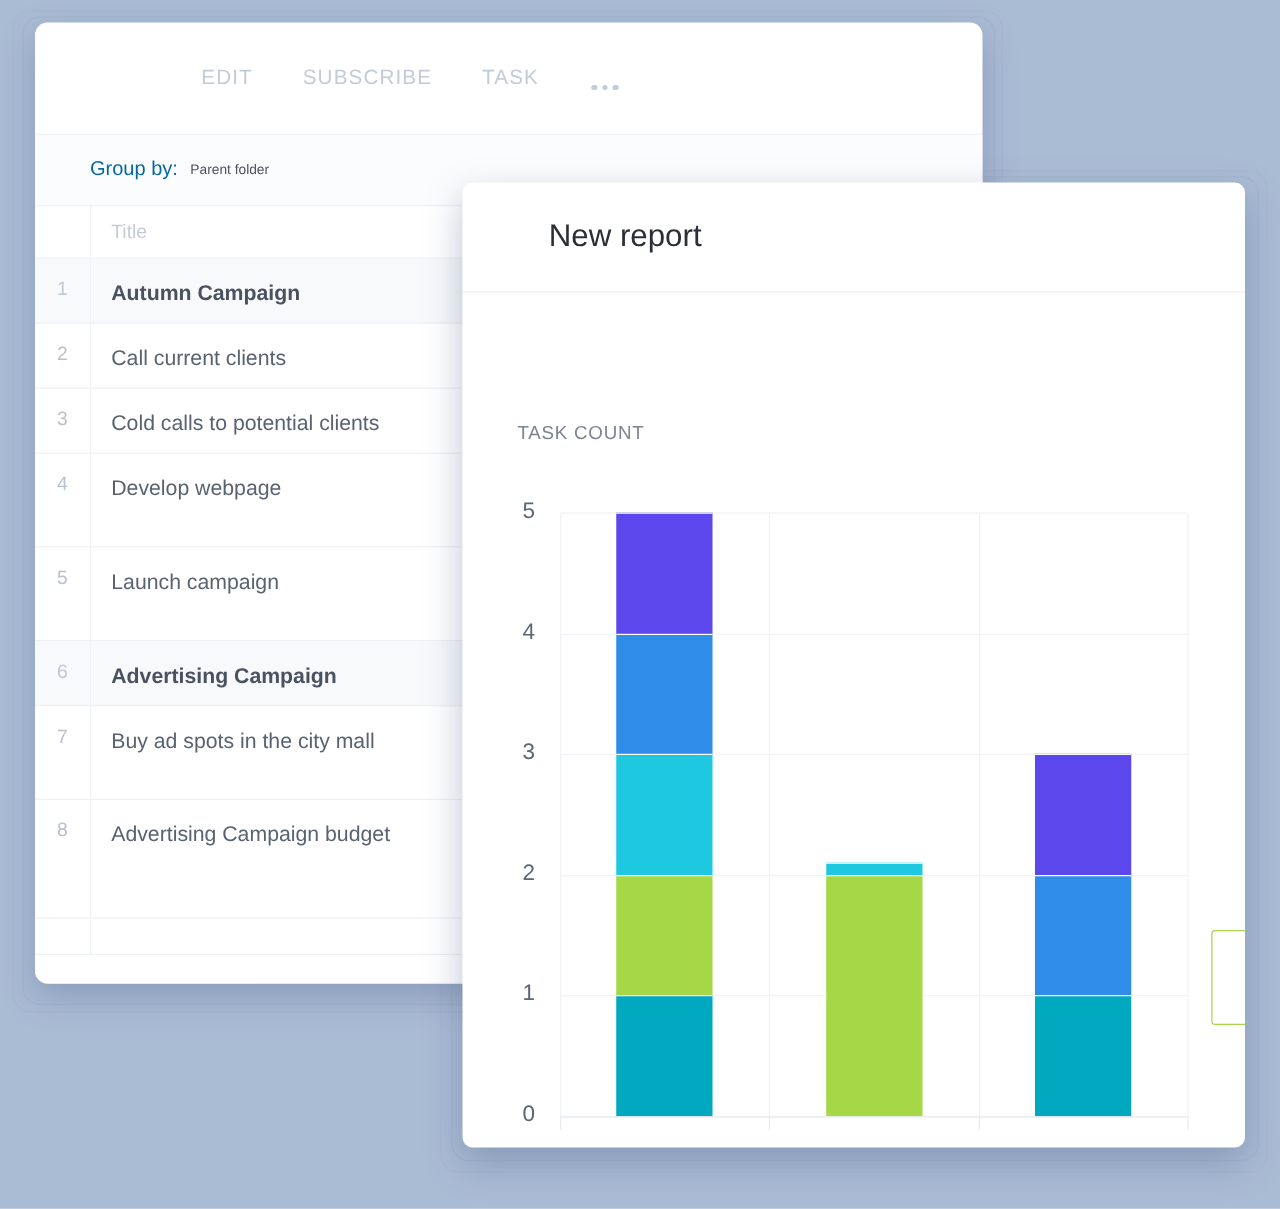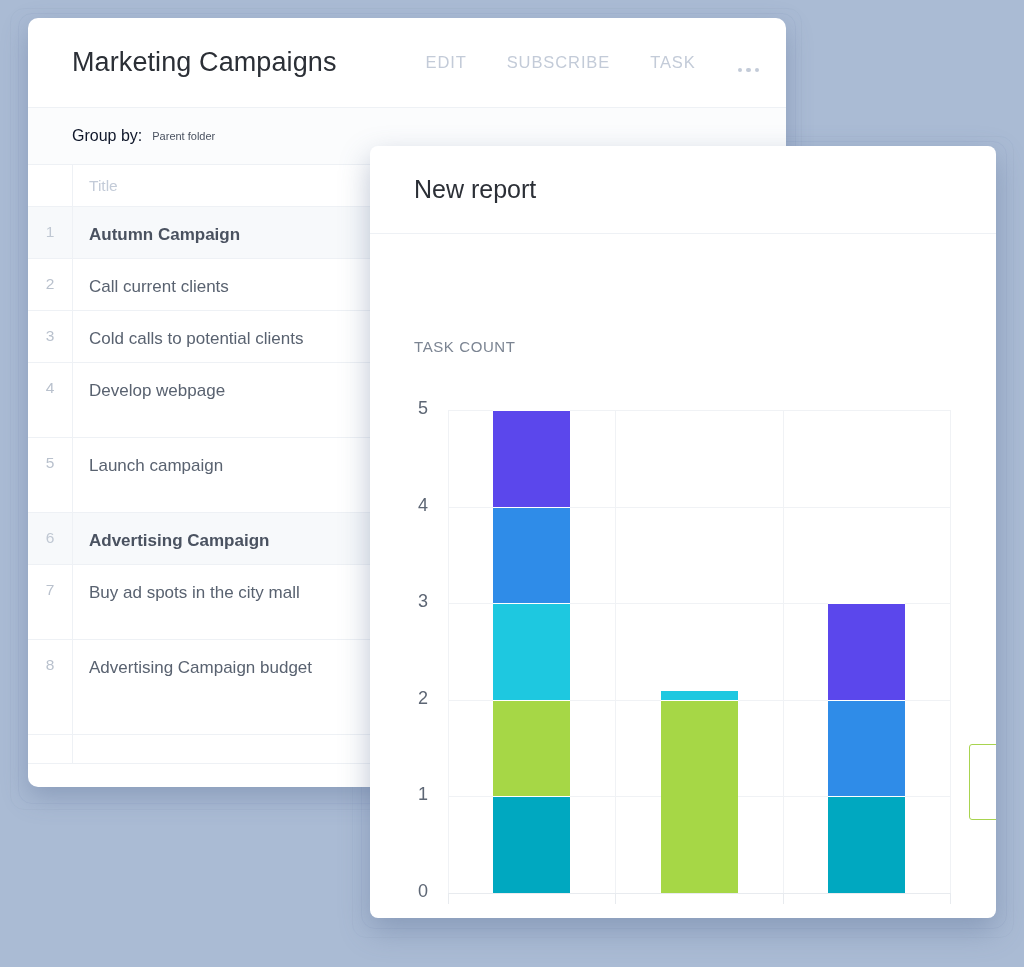--- a/index.html
+++ b/index.html
@@ -84,21 +84,21 @@
     height: 57px;
     display: flex;
     align-items: center;
     padding-left: 44px;
     background: #fbfcfd;
     border-bottom: 1px solid #eef1f5;
     box-sizing: border-box;
   }
   #groupby-label {
     font-size: 16px;
-    color: #0f172a;
+    color: #0369a1;
   }
   #groupby-value {
     font-size: 11px;
     color: #4a5260;
     margin-left: 10px;
   }
 
   
   #task-table {
     width: 100%;
@@ -165,21 +165,21 @@
     height: 772px;
     background: #ffffff;
     border-radius: 8px;
     box-shadow: 0 12px 30px rgba(80,100,140,0.38);
     overflow: hidden;
   }
   #report-header {
     height: 88px;
     display: flex;
     align-items: center;
-    padding-left: 44px;
+    padding-left: 69px;
     border-bottom: 1px solid #eef1f5;
     box-sizing: border-box;
   }
   #report-title {
     font-size: 25px;
     color: #2b2f36;
   }
 
   #chart-area {
     position: relative;
@@ -283,21 +283,20 @@
 <body>
 
 <div class="shadow-layer" style="left:10px;top:8px;width:790px;height:800px;opacity:.18;"></div>
 <div class="shadow-layer" style="left:18px;top:13px;width:776px;height:789px;opacity:.26;"></div>
 <div class="shadow-layer" style="left:352px;top:136px;width:660px;height:800px;opacity:.18;"></div>
 <div class="shadow-layer" style="left:361px;top:141px;width:644px;height:786px;opacity:.26;"></div>
 
 <div id="list-card">
 
   <div id="list-header">
-    <div id="list-title">Marketing Campaigns</div>
     <div id="list-actions">
       <div class="action-link">EDIT</div>
       <div class="action-link">SUBSCRIBE</div>
       <div class="action-link">TASK</div>
       <div id="more-icon">
           <i></i>
           <i></i>
           <i></i>
         </div>
     </div>

